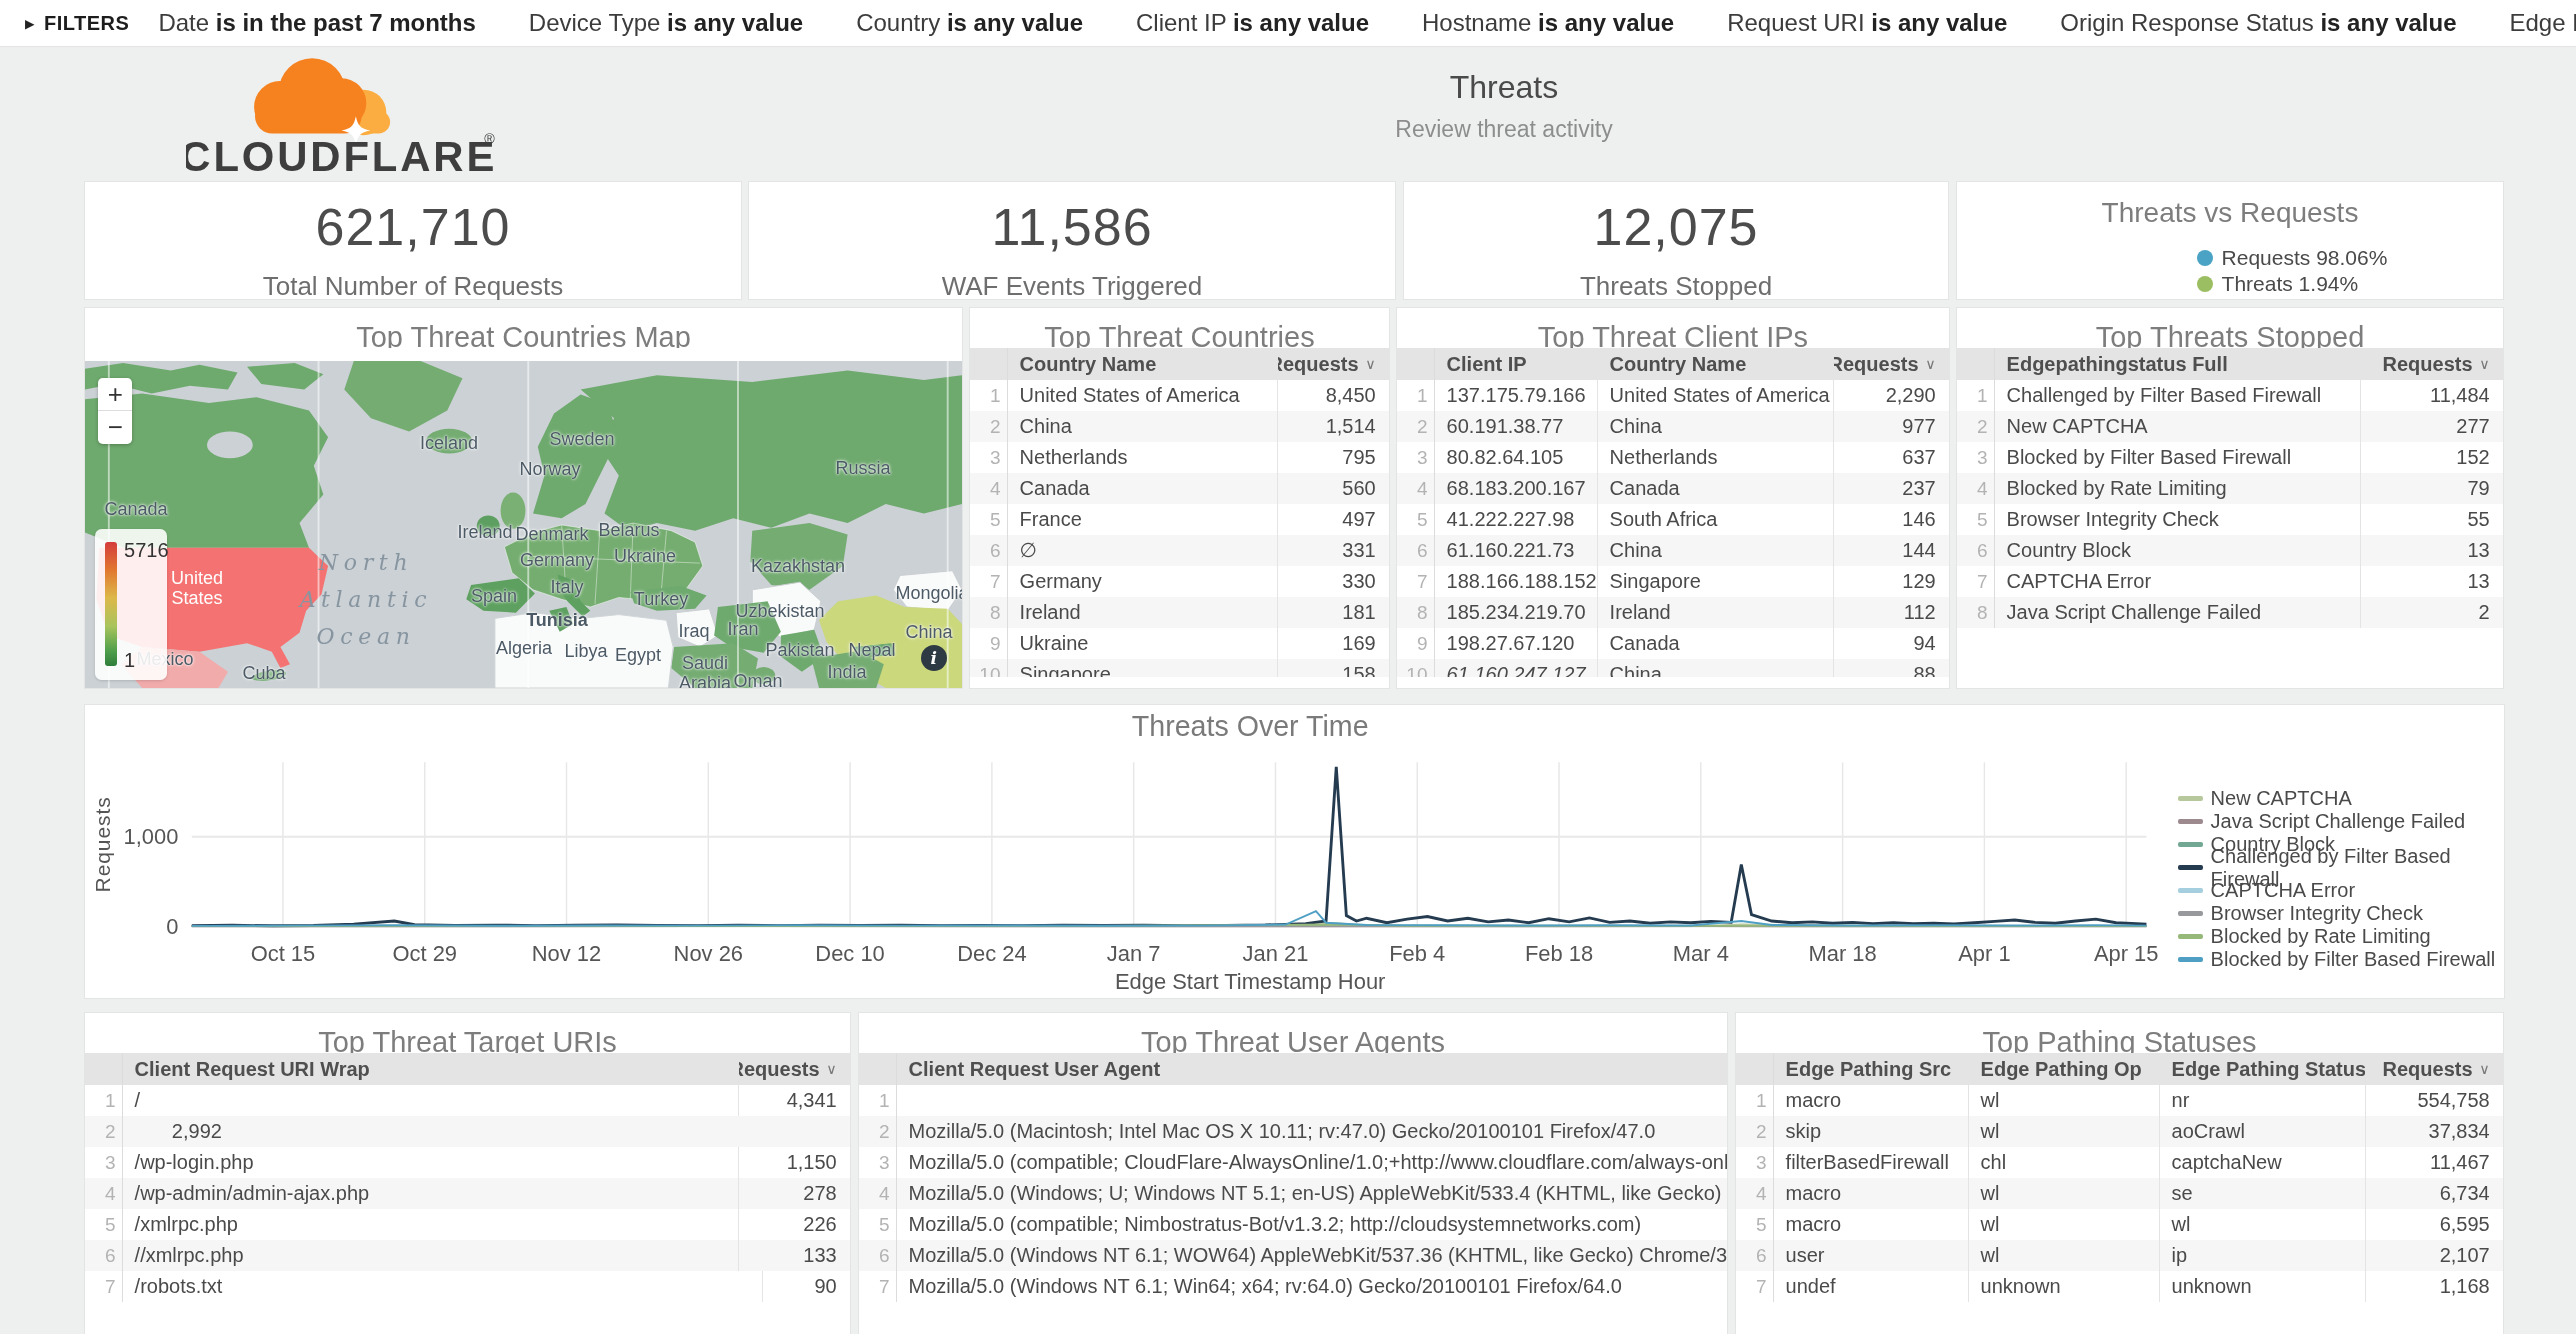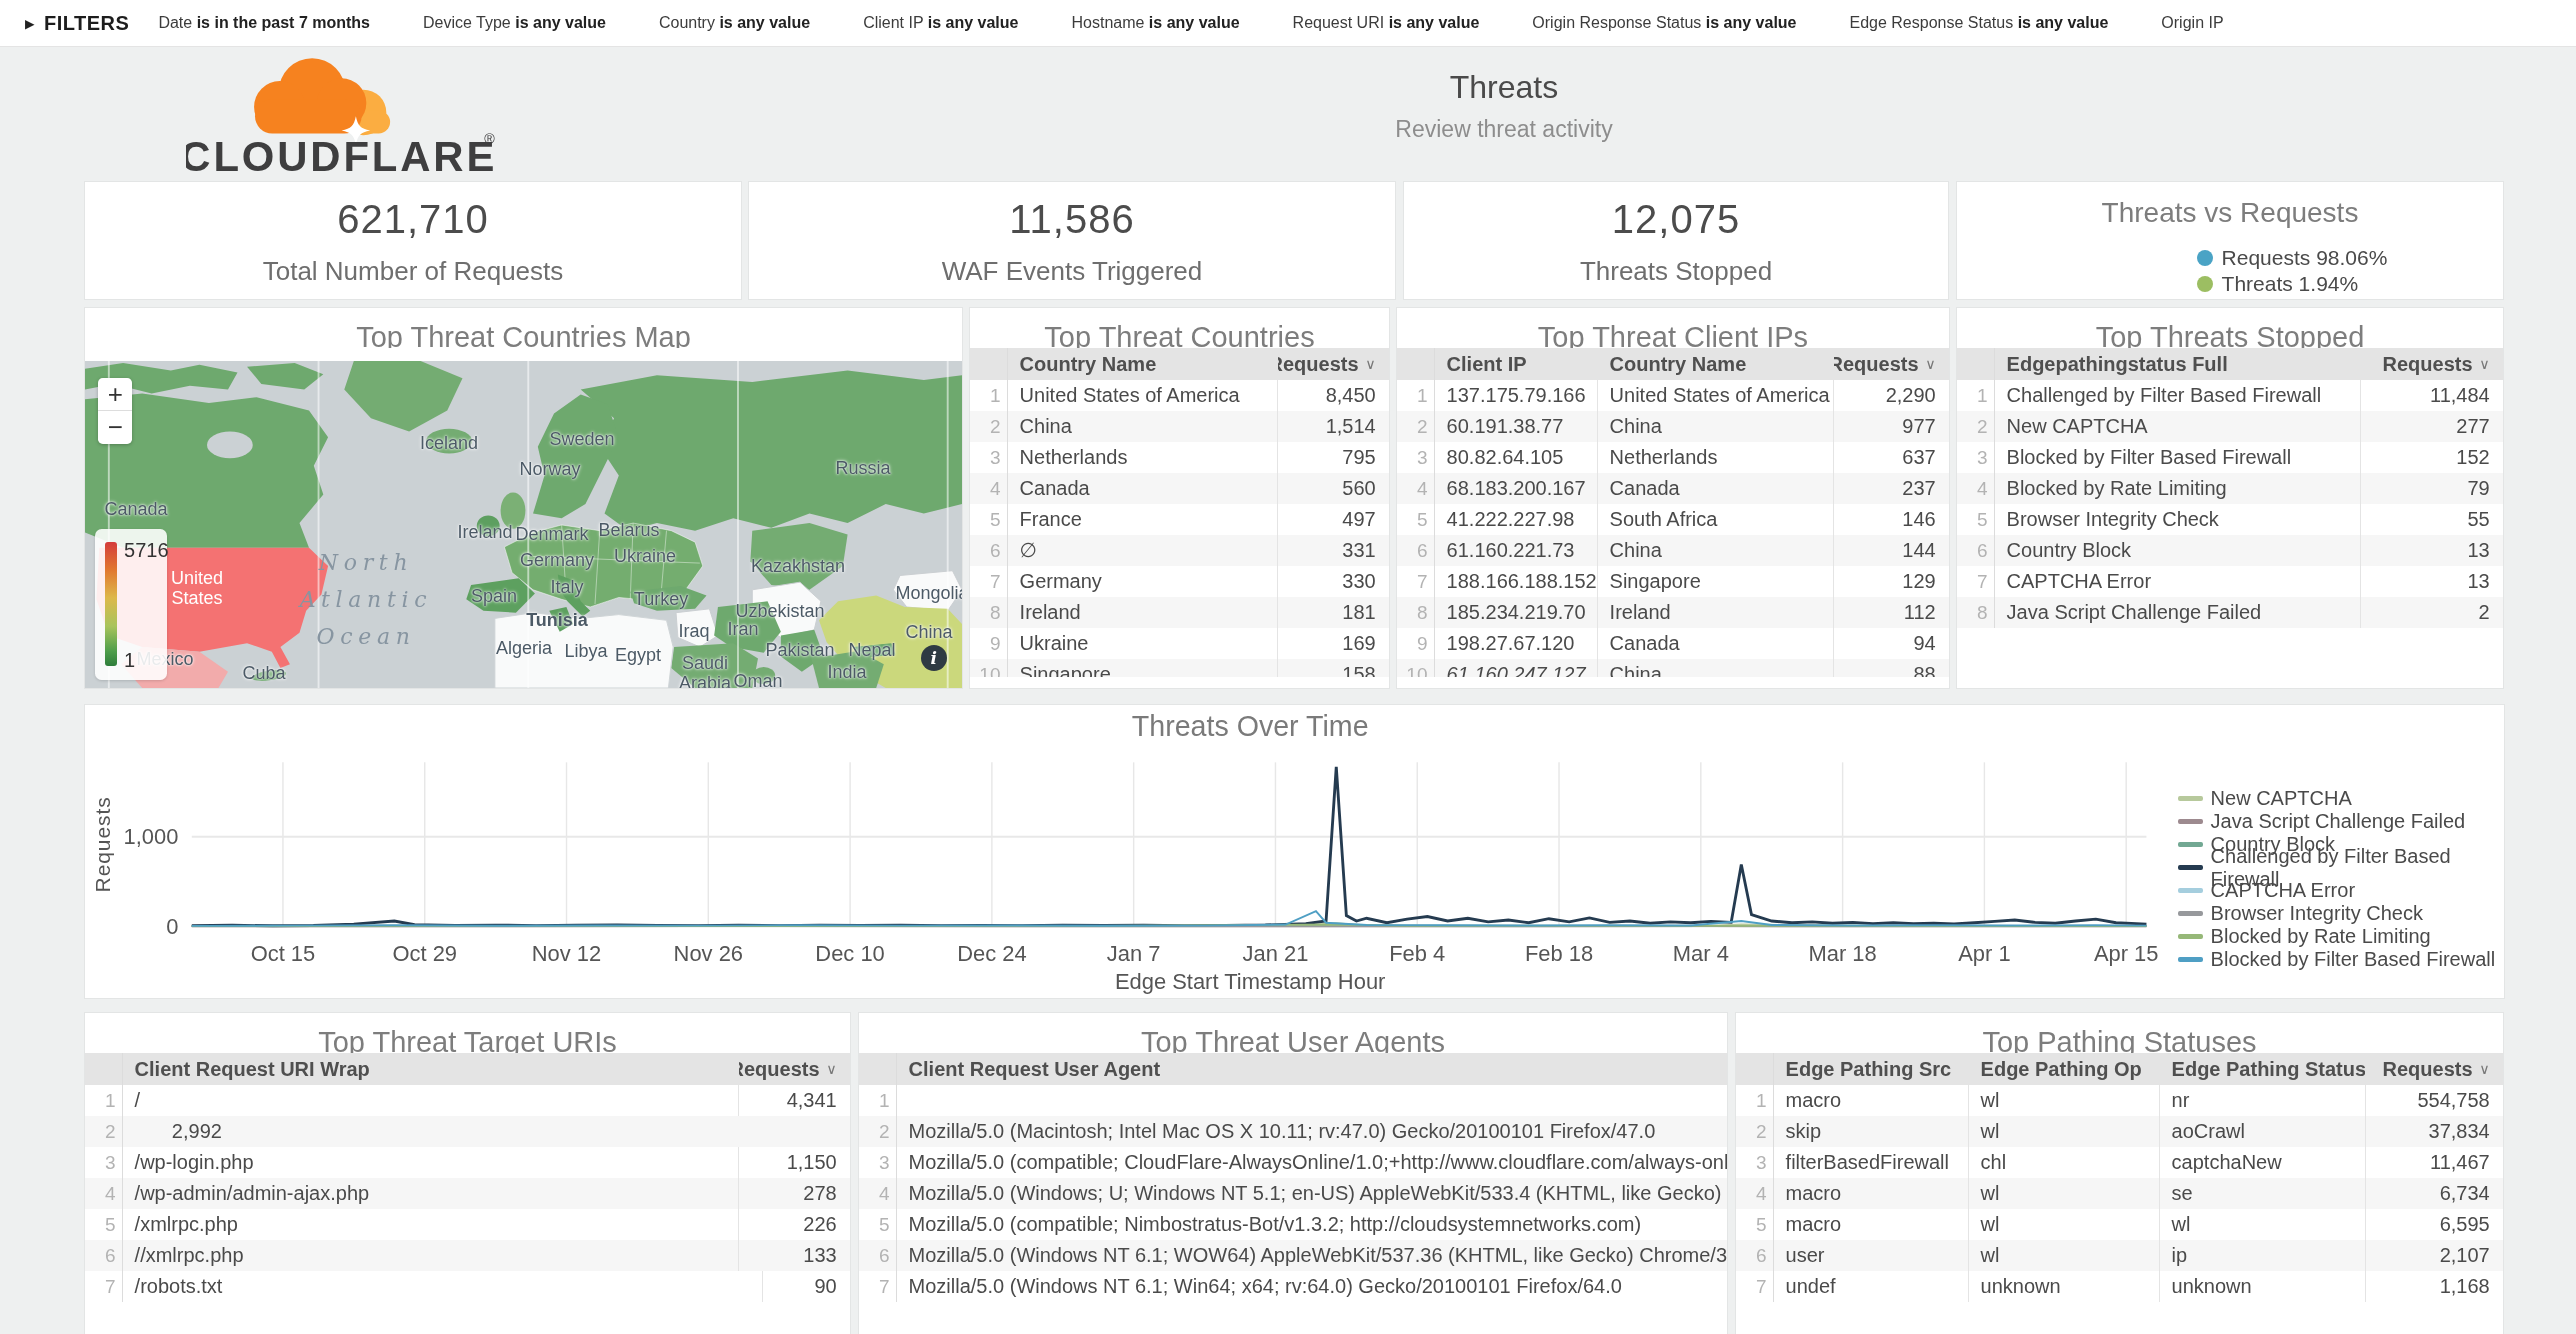--- a/index.html
+++ b/index.html
@@ -4,34 +4,34 @@
 <style>
   html,body{margin:0;padding:0;}
   body{width:2576px;height:1335px;overflow:hidden;background:#eef0f0;
        font-family:"Liberation Sans",sans-serif;color:#4a4a4a;position:relative;}
   
   .filter-bar{position:absolute;left:0;top:0;width:2576px;height:46px;background:#fff;
       border-bottom:1px solid #e4e4e4;display:flex;align-items:center;white-space:nowrap;overflow:hidden;}
   .filters-toggle{display:flex;align-items:center;gap:9.5px;padding:0 29px 0 25px;cursor:pointer;}
   .tri{font-size:12.4px;color:#222;}
   .filters-word{font-weight:bold;font-size:20px;color:#1d1d1d;letter-spacing:0.5px;}
-  .filter-item{margin-right:53px;font-size:16px;color:#3c3c3c;}
+  .filter-item{margin-right:53px;font-size:24px;color:#3c3c3c;}
   .filter-item b{color:#222;}
   
   .logo{position:absolute;left:186px;top:44px;width:315px;height:137px;}
   .page-title{position:absolute;left:1504px;top:69px;transform:translateX(-50%);
       font-size:32px;color:#4a4a4a;}
   .page-subtitle{position:absolute;left:1504px;top:116px;transform:translateX(-50%);
       font-size:23px;color:#8d8d8d;}
   
   .panel{position:absolute;background:#fff;border:1px solid #e3e5e5;box-sizing:border-box;}
   .panel-title{height:40px;line-height:59px;text-align:center;font-size:29px;color:#7d7d7d;
       white-space:nowrap;overflow:hidden;border-radius:23px;}
   
-  .stat-num{text-align:center;font-size:40px;color:#4c4c4c;margin-top:15.3px;letter-spacing:1px;}
+  .stat-num{text-align:center;font-size:52px;color:#4c4c4c;margin-top:15.3px;letter-spacing:1px;}
   .stat-label{text-align:center;font-size:26px;color:#6e6e6e;margin-top:13.3px;}
   .tvr-title{margin-top:15.3px;text-align:center;font-size:28px;color:#7d7d7d;}
   .tvr-legend{position:absolute;left:240px;top:63px;}
   .tvr-row{display:flex;align-items:center;gap:8.6px;height:26px;font-size:21px;color:#4a4a4a;}
   .dot{width:16px;height:16px;border-radius:50%;flex:none;}
   
   .tbl-wrap{overflow:hidden;}
   .tr{display:flex;height:31px;line-height:31px;font-size:20px;}
   .tr.alt{background:#f6f6f6;}
   .tr.header{height:32px;line-height:32px;background:#e4e4e4;font-weight:bold;color:#4f4f4f;}

